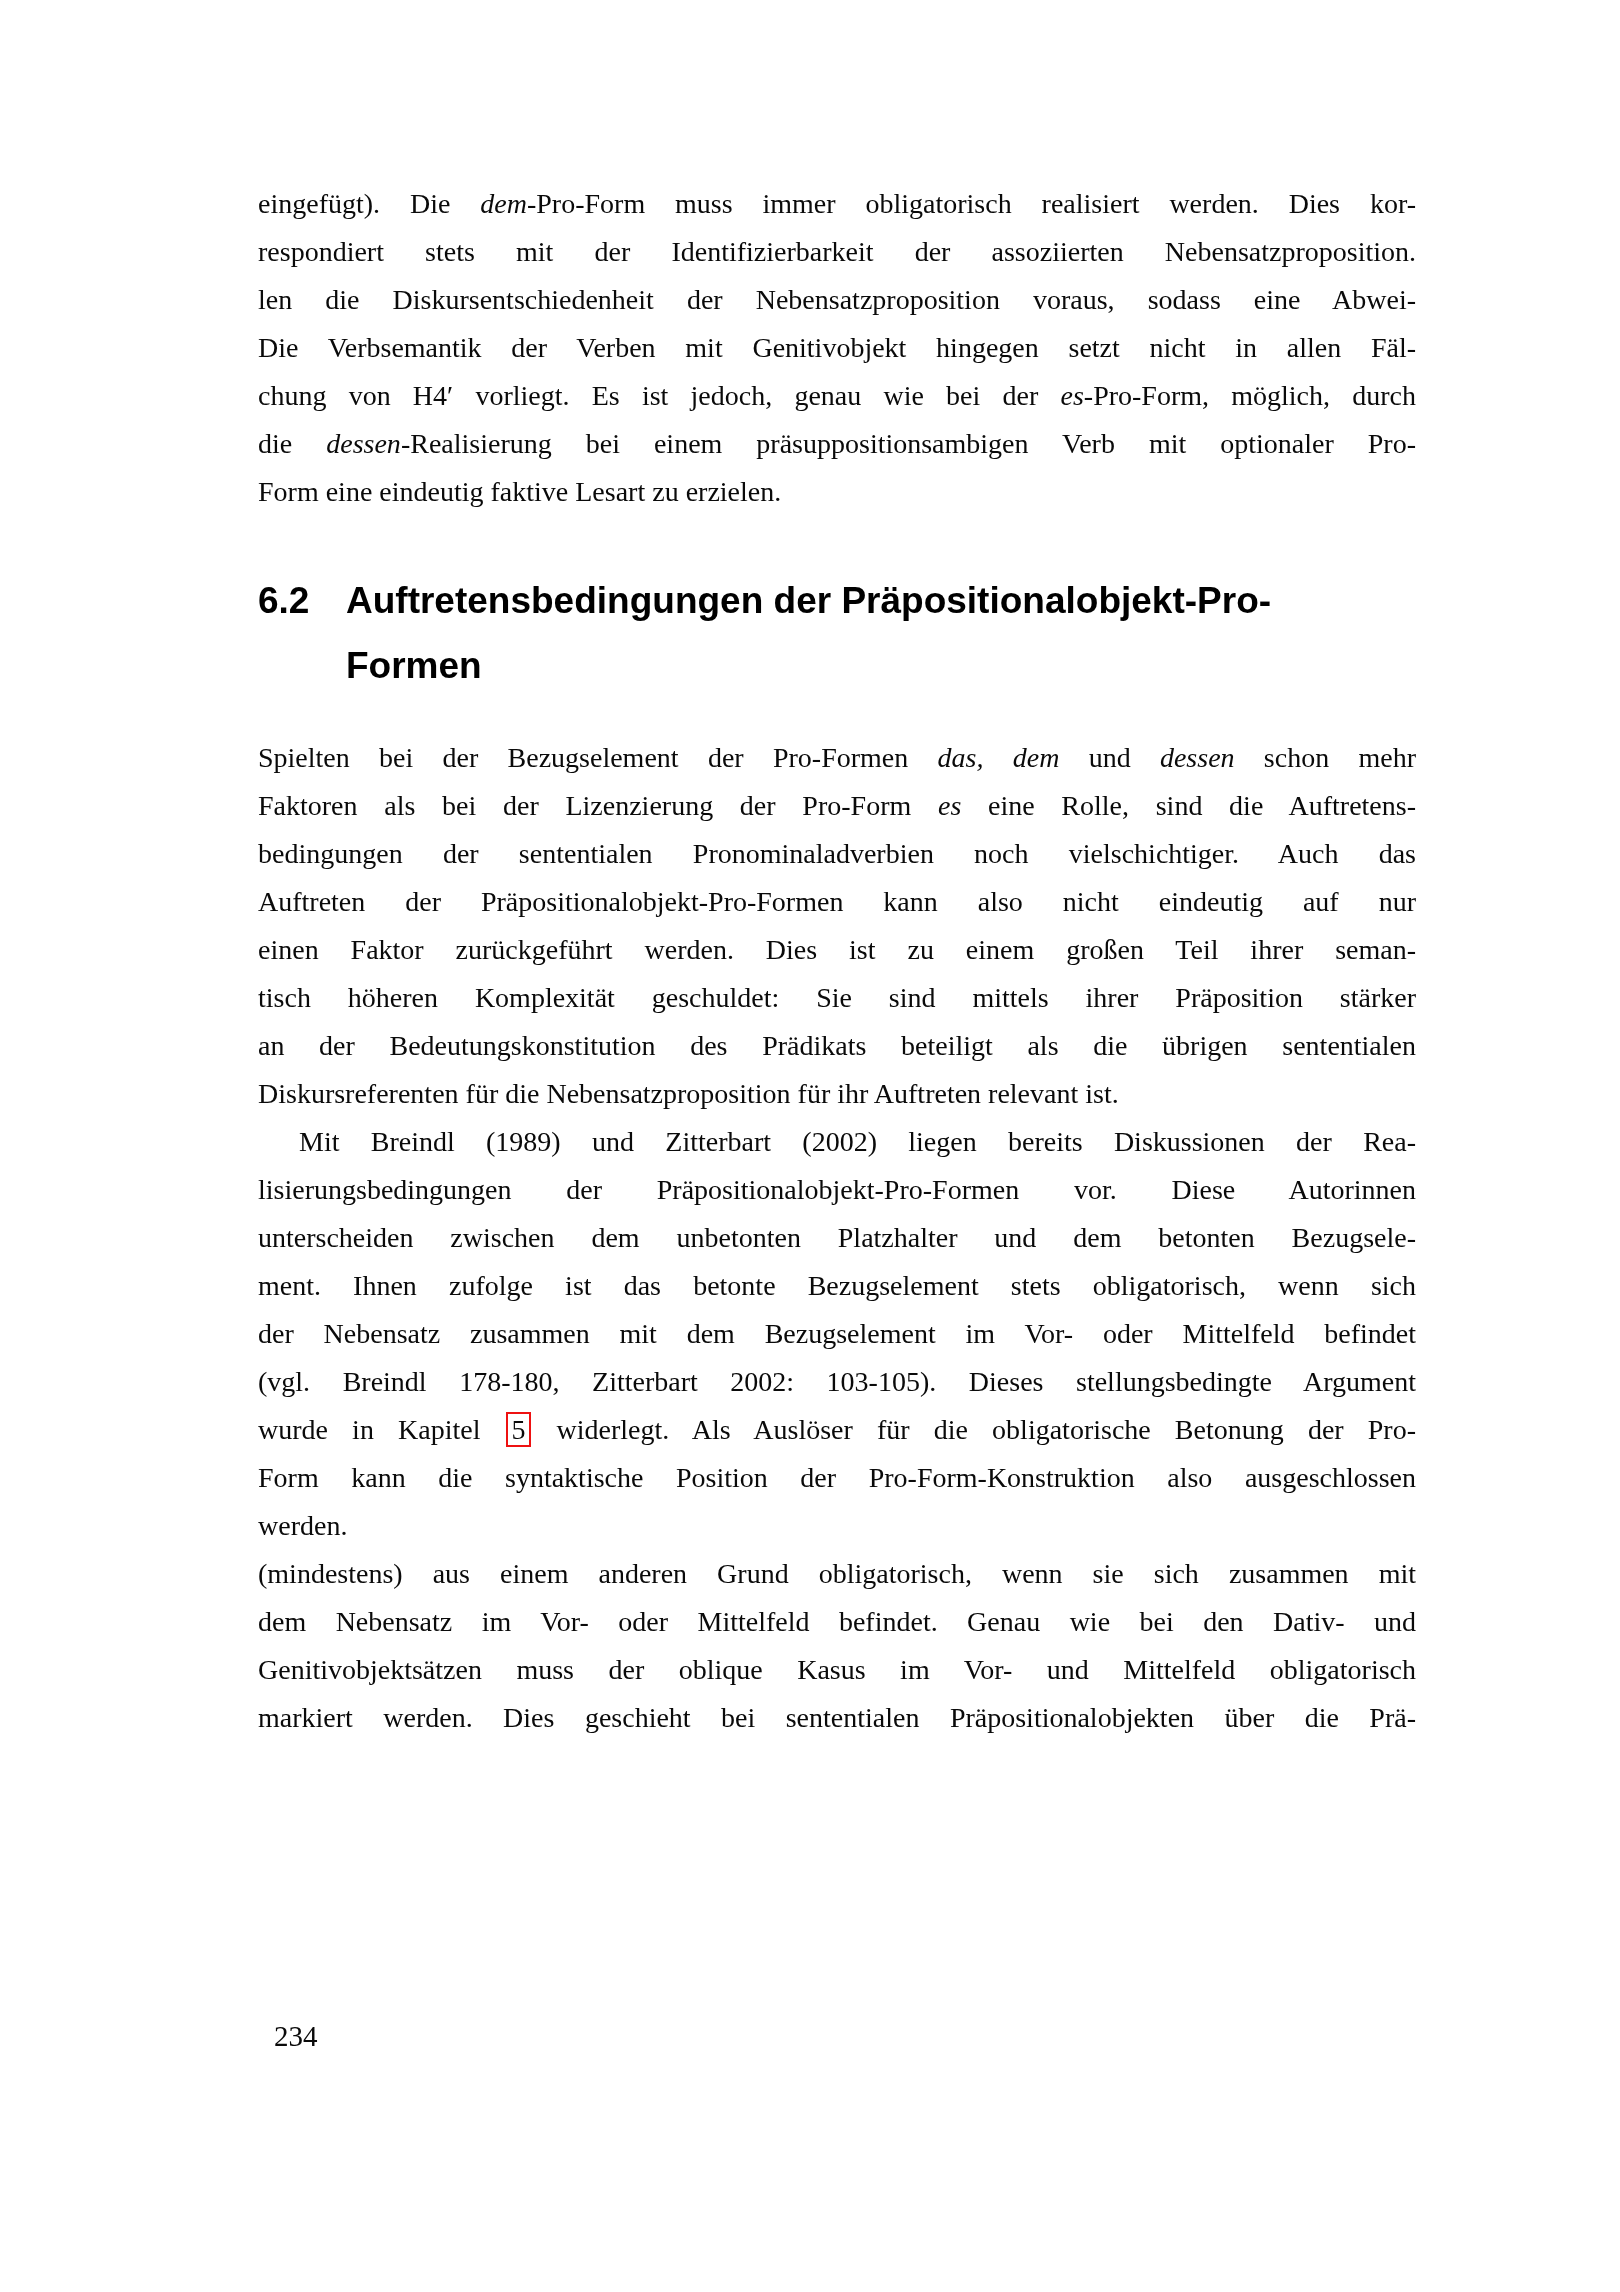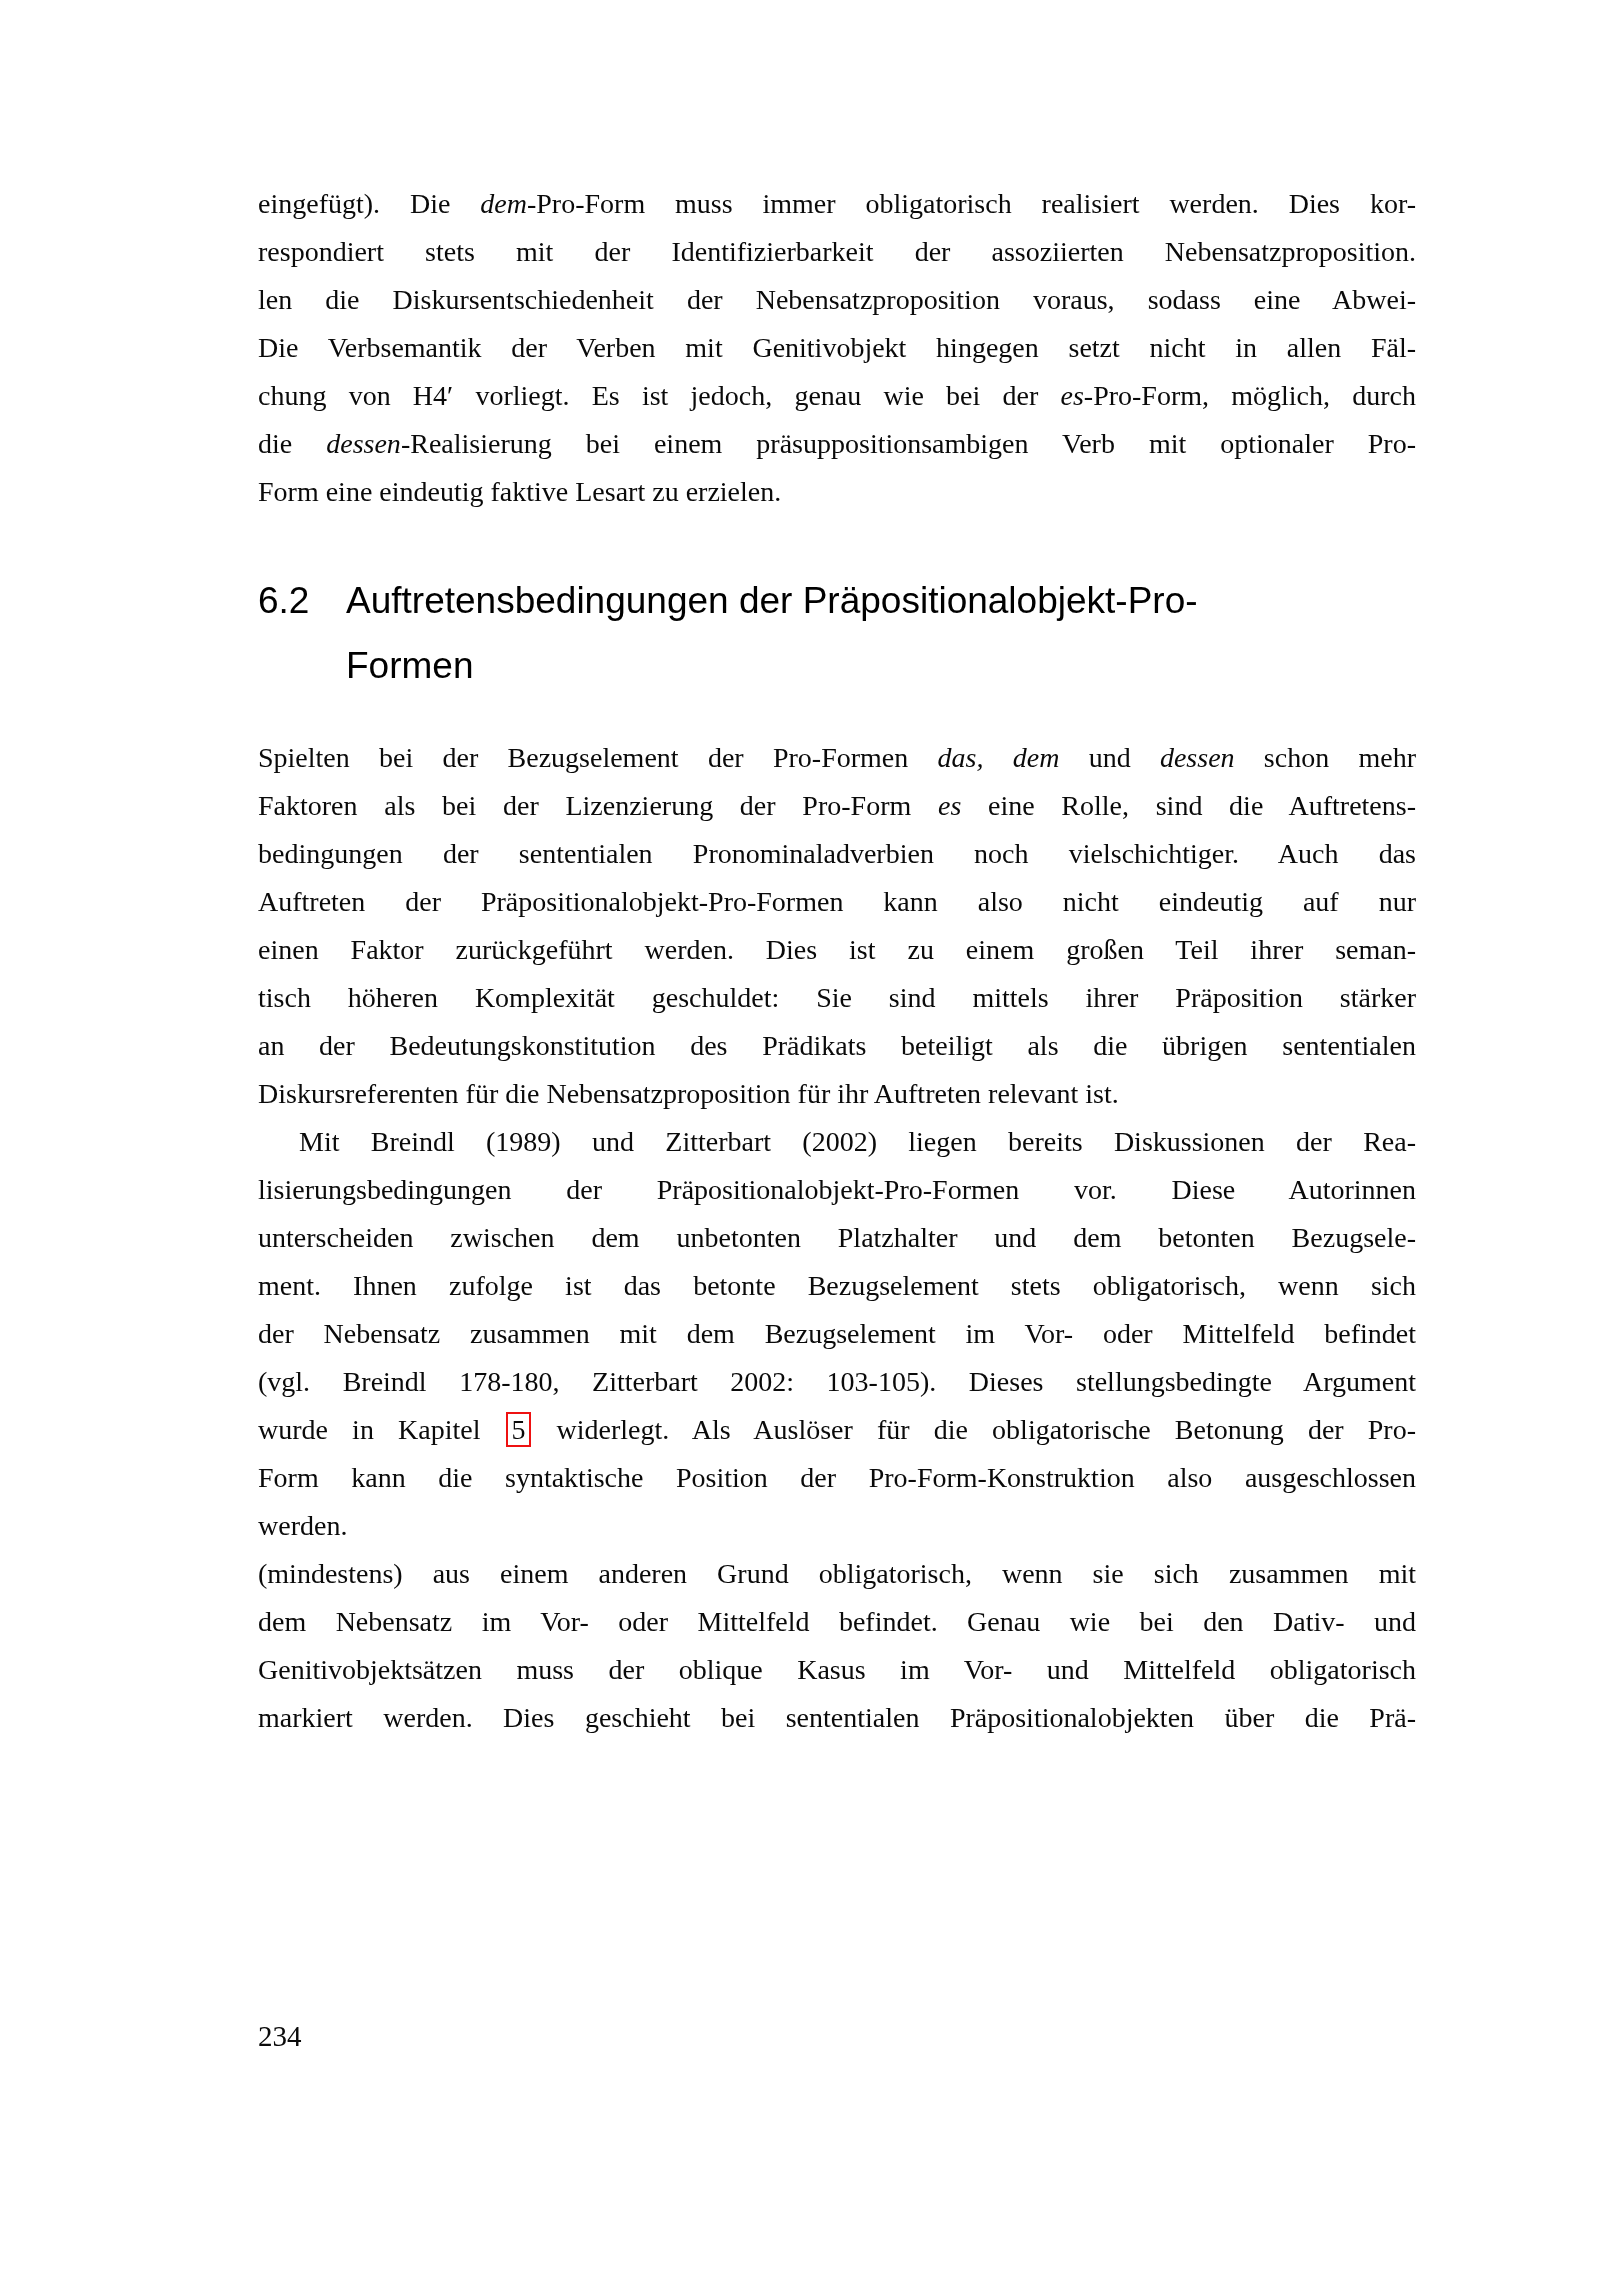--- a/index.html
+++ b/index.html
@@ -35,33 +35,33 @@
   .it { font-style: italic; }
   .refbox {
     border: 2.9px solid #ee1111;
     padding: 0 3.9px;
     margin: 0 1px;
   }
   .heading {
     display: flex;
     margin: 52px 0 36px 0;
     font-family: "Liberation Sans", sans-serif;
-    font-weight: normal;
+    font-weight: bold;
     font-size: 37px;
     line-height: 65px;
     color: #000;
   }
   .heading .num {
     flex: 0 0 88px;
   }
   .heading .title { flex: 1; }
   .heading .tline { display: block; }
   .page-number {
     position: absolute;
-    left: 258px;
+    left: 274px;
     top: 2012px;
     font-size: 29px;
     line-height: 48px;
   }
 </style>
 </head>
 <body>
 
 <div class="text-block">
   <div id="para-slot-0">

